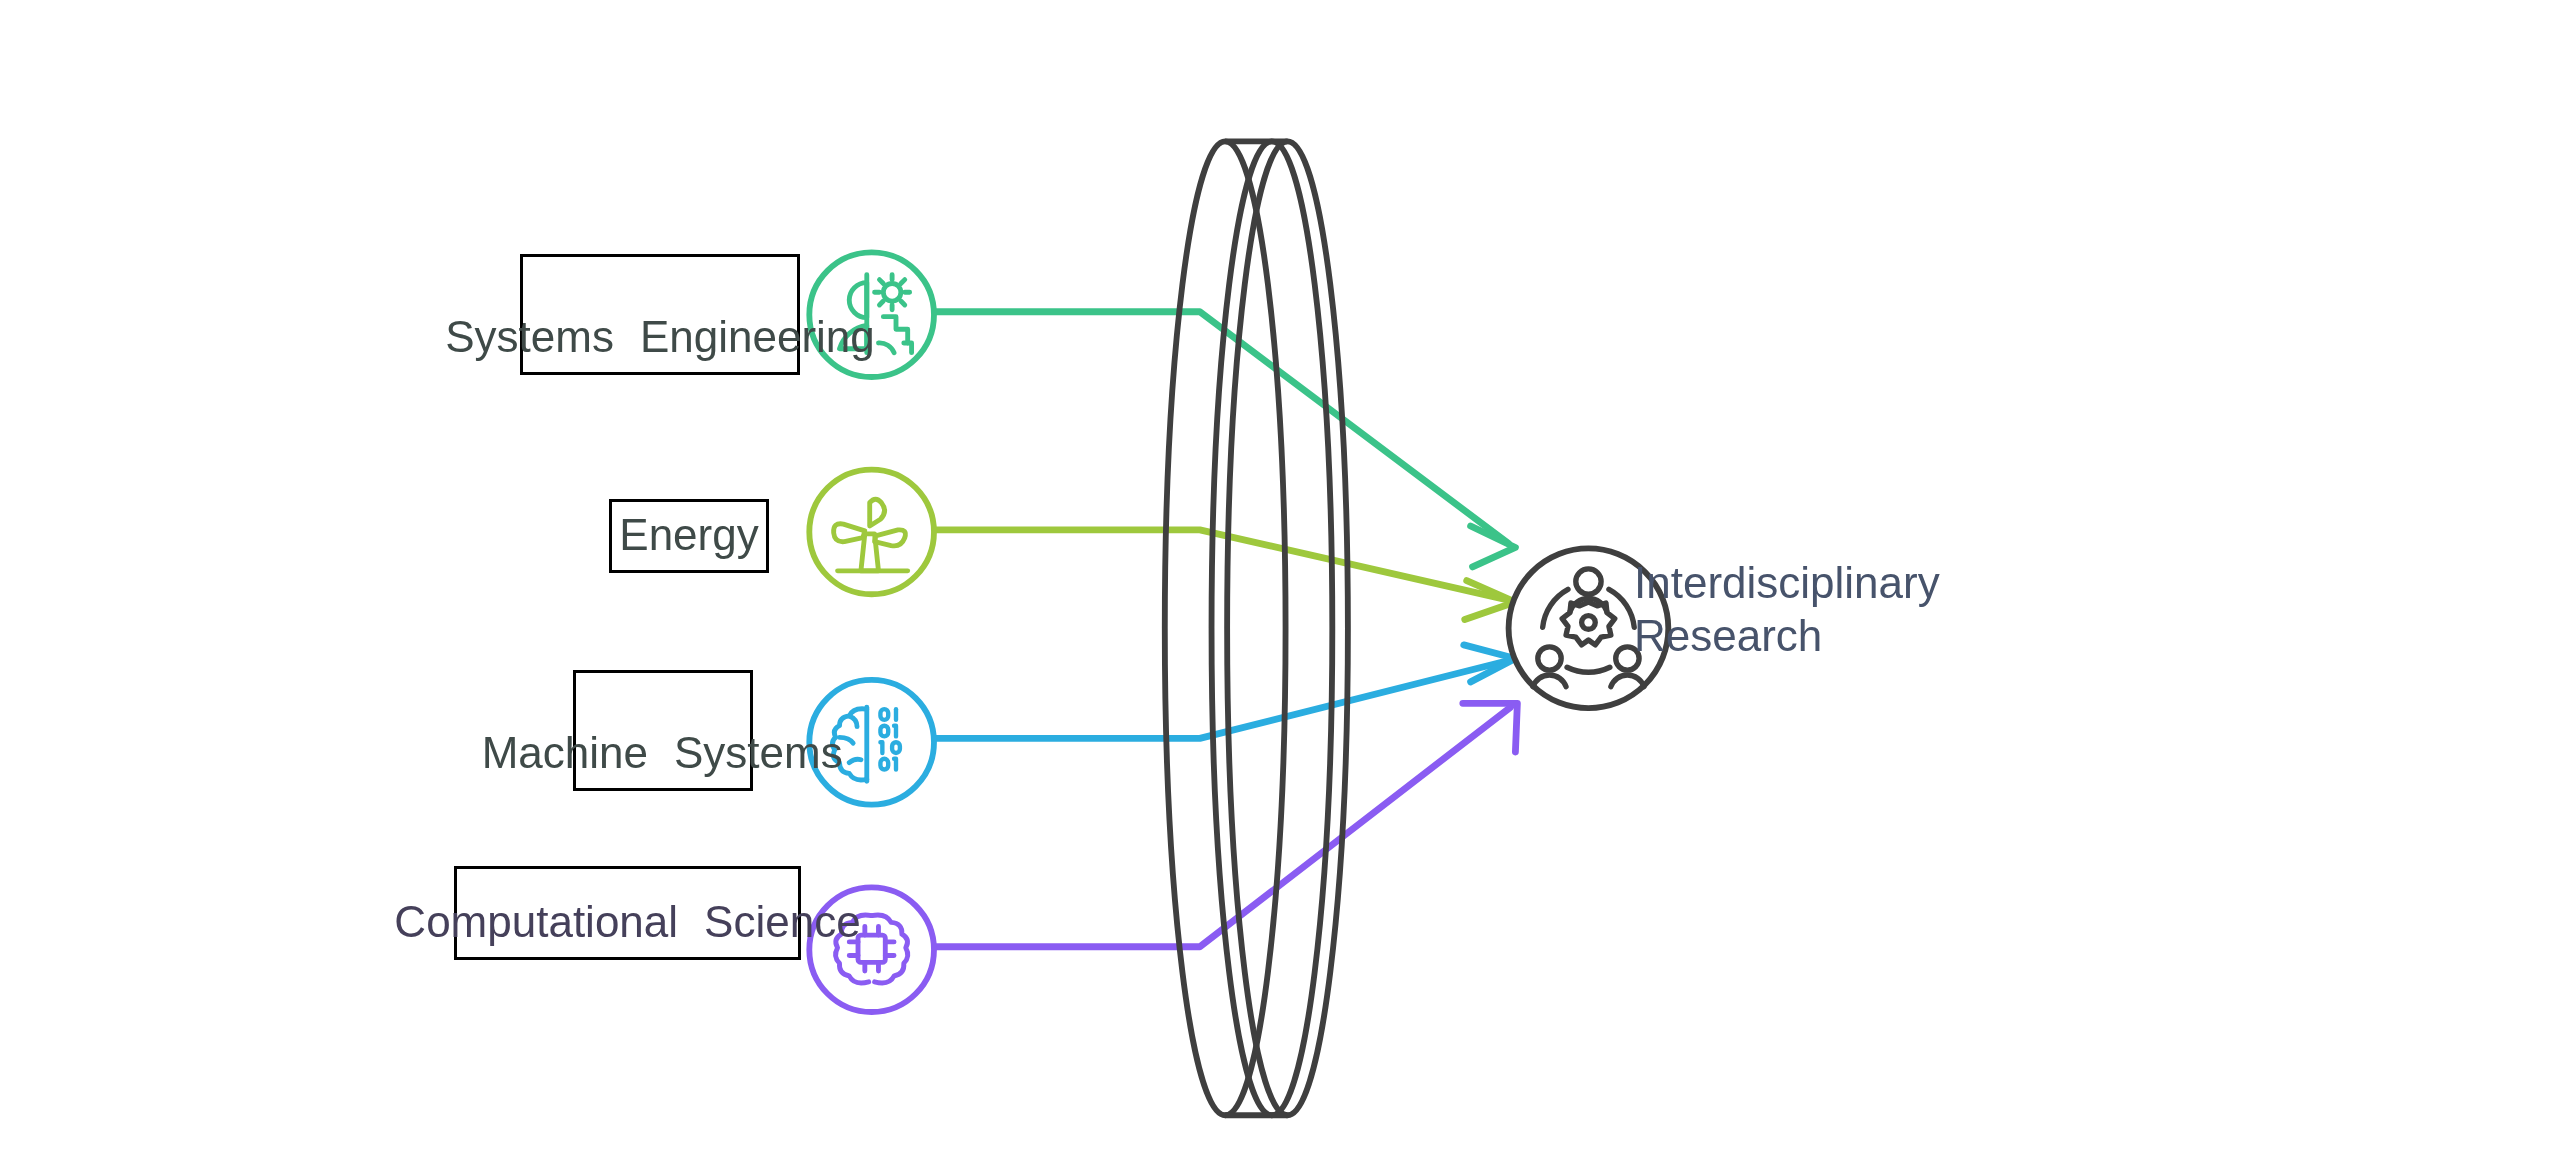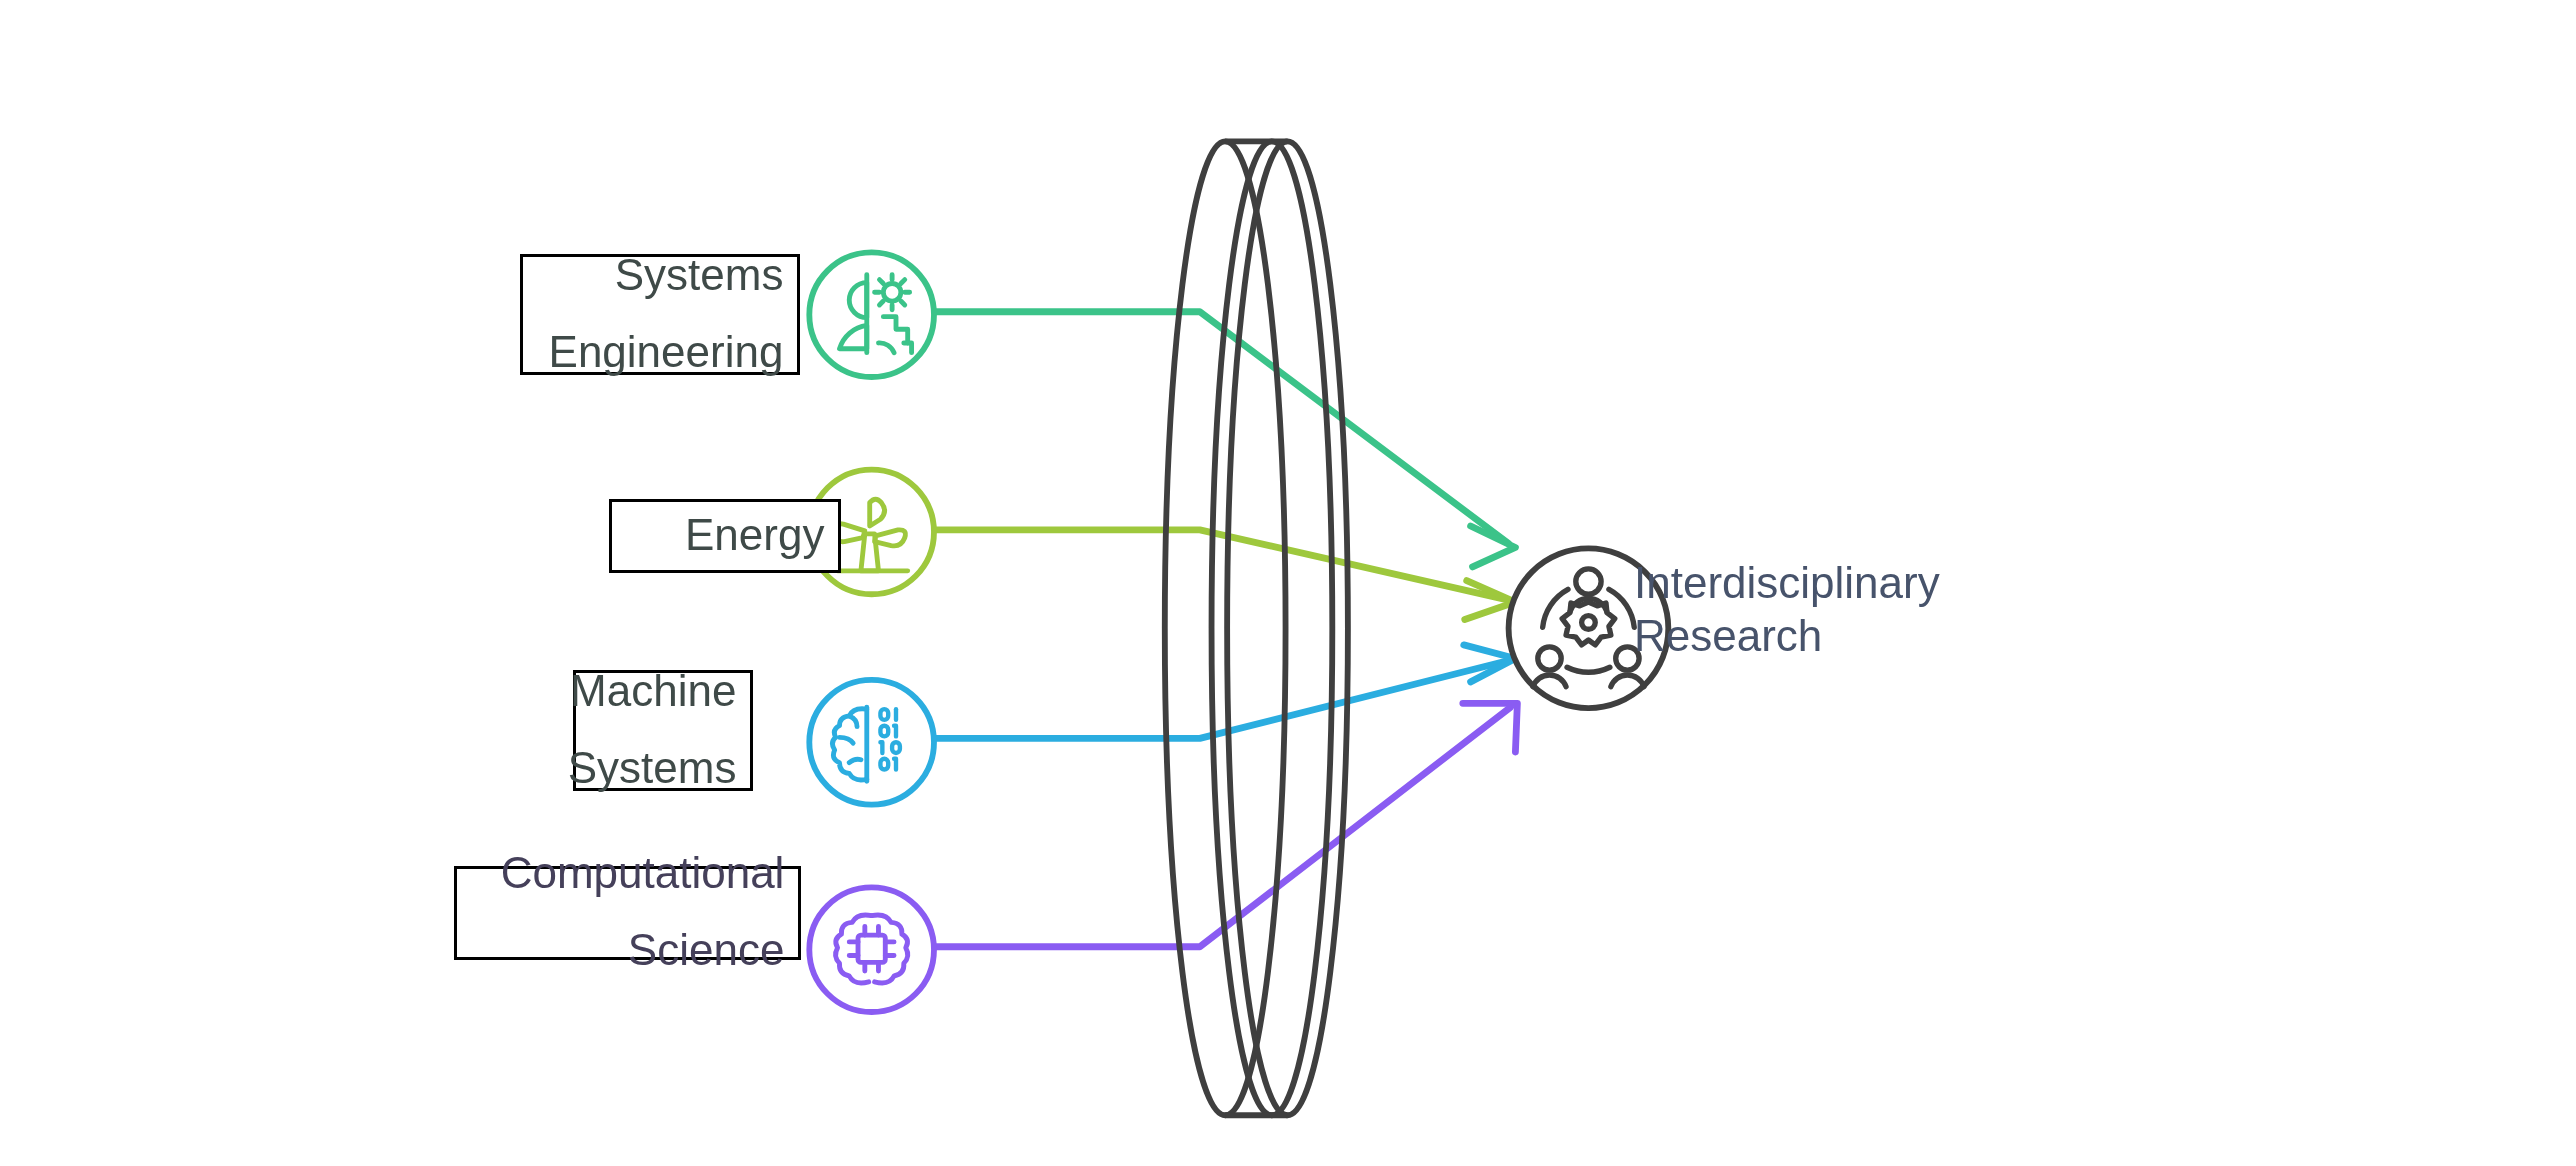--- a/index.html
+++ b/index.html
@@ -23,21 +23,21 @@
     top: 0;
     width: 2576px;
     height: 1167px;
   }
   .src-label-box {
     position: absolute;
     box-sizing: border-box;
     border: 3.9px solid #000000;
     background: #ffffff;
     display: flex;
-    flex-direction: column;
+    flex-direction: row;
     justify-content: center;
     align-items: flex-end;
     padding: 5.8px 13.6px 9.7px 13.6px;
     gap: 26px;
   }
   .src-label-line {
     font-size: 44px;
     line-height: 1.16;
     color: #3f4a48;
     white-space: nowrap;
@@ -206,21 +206,21 @@
       </g>
     </g>
 
   </svg>
 
   <div class="src-label-box" id="box-0" style="left: 520px; top: 254px; width: 280px; height: 121px;">
     <div class="src-label-line">Systems</div>
     <div class="src-label-line">Engineering</div>
   </div>
 
-  <div class="src-label-box" id="box-1" style="left: 609px; top: 499px; width: 232px; height: 74px;">
+  <div class="src-label-box" id="box-1" style="left: 609px; top: 499px; width: 160px; height: 74px;">
     <div class="src-label-line">Energy</div>
   </div>
 
   <div class="src-label-box" id="box-2" style="left: 573px; top: 670px; width: 180px; height: 121px; padding-left: 12px;">
     <div class="src-label-line">Machine</div>
     <div class="src-label-line">Systems</div>
   </div>
 
   <div class="src-label-box tone-purple" id="box-3" style="left: 454px; top: 866px; width: 347px; height: 94px;">
     <div class="src-label-line">Computational</div>

